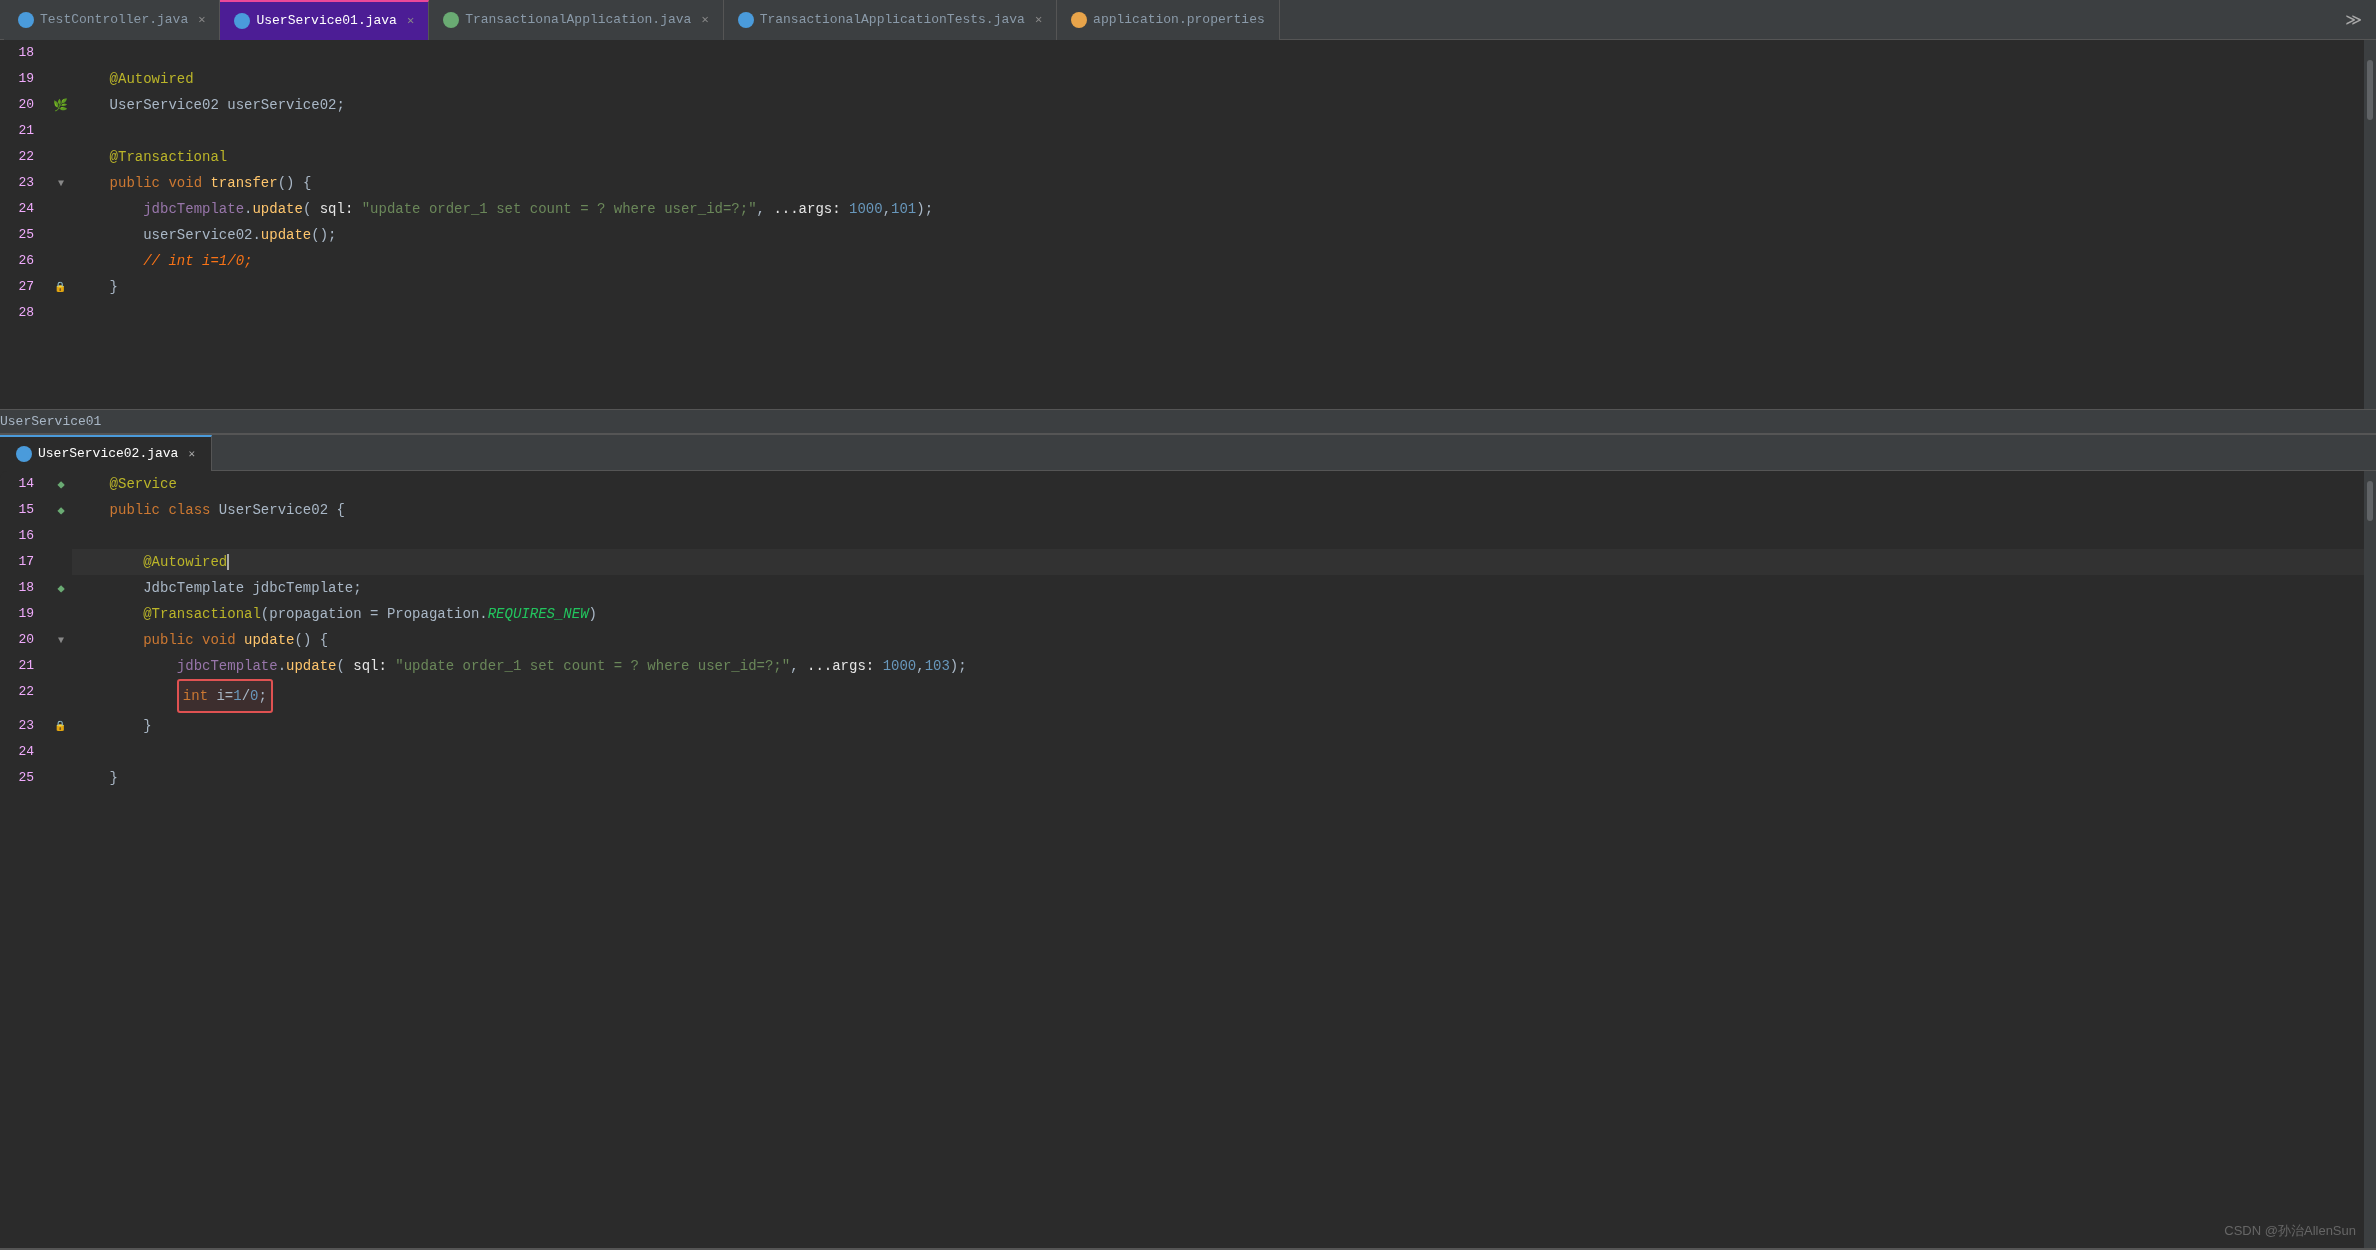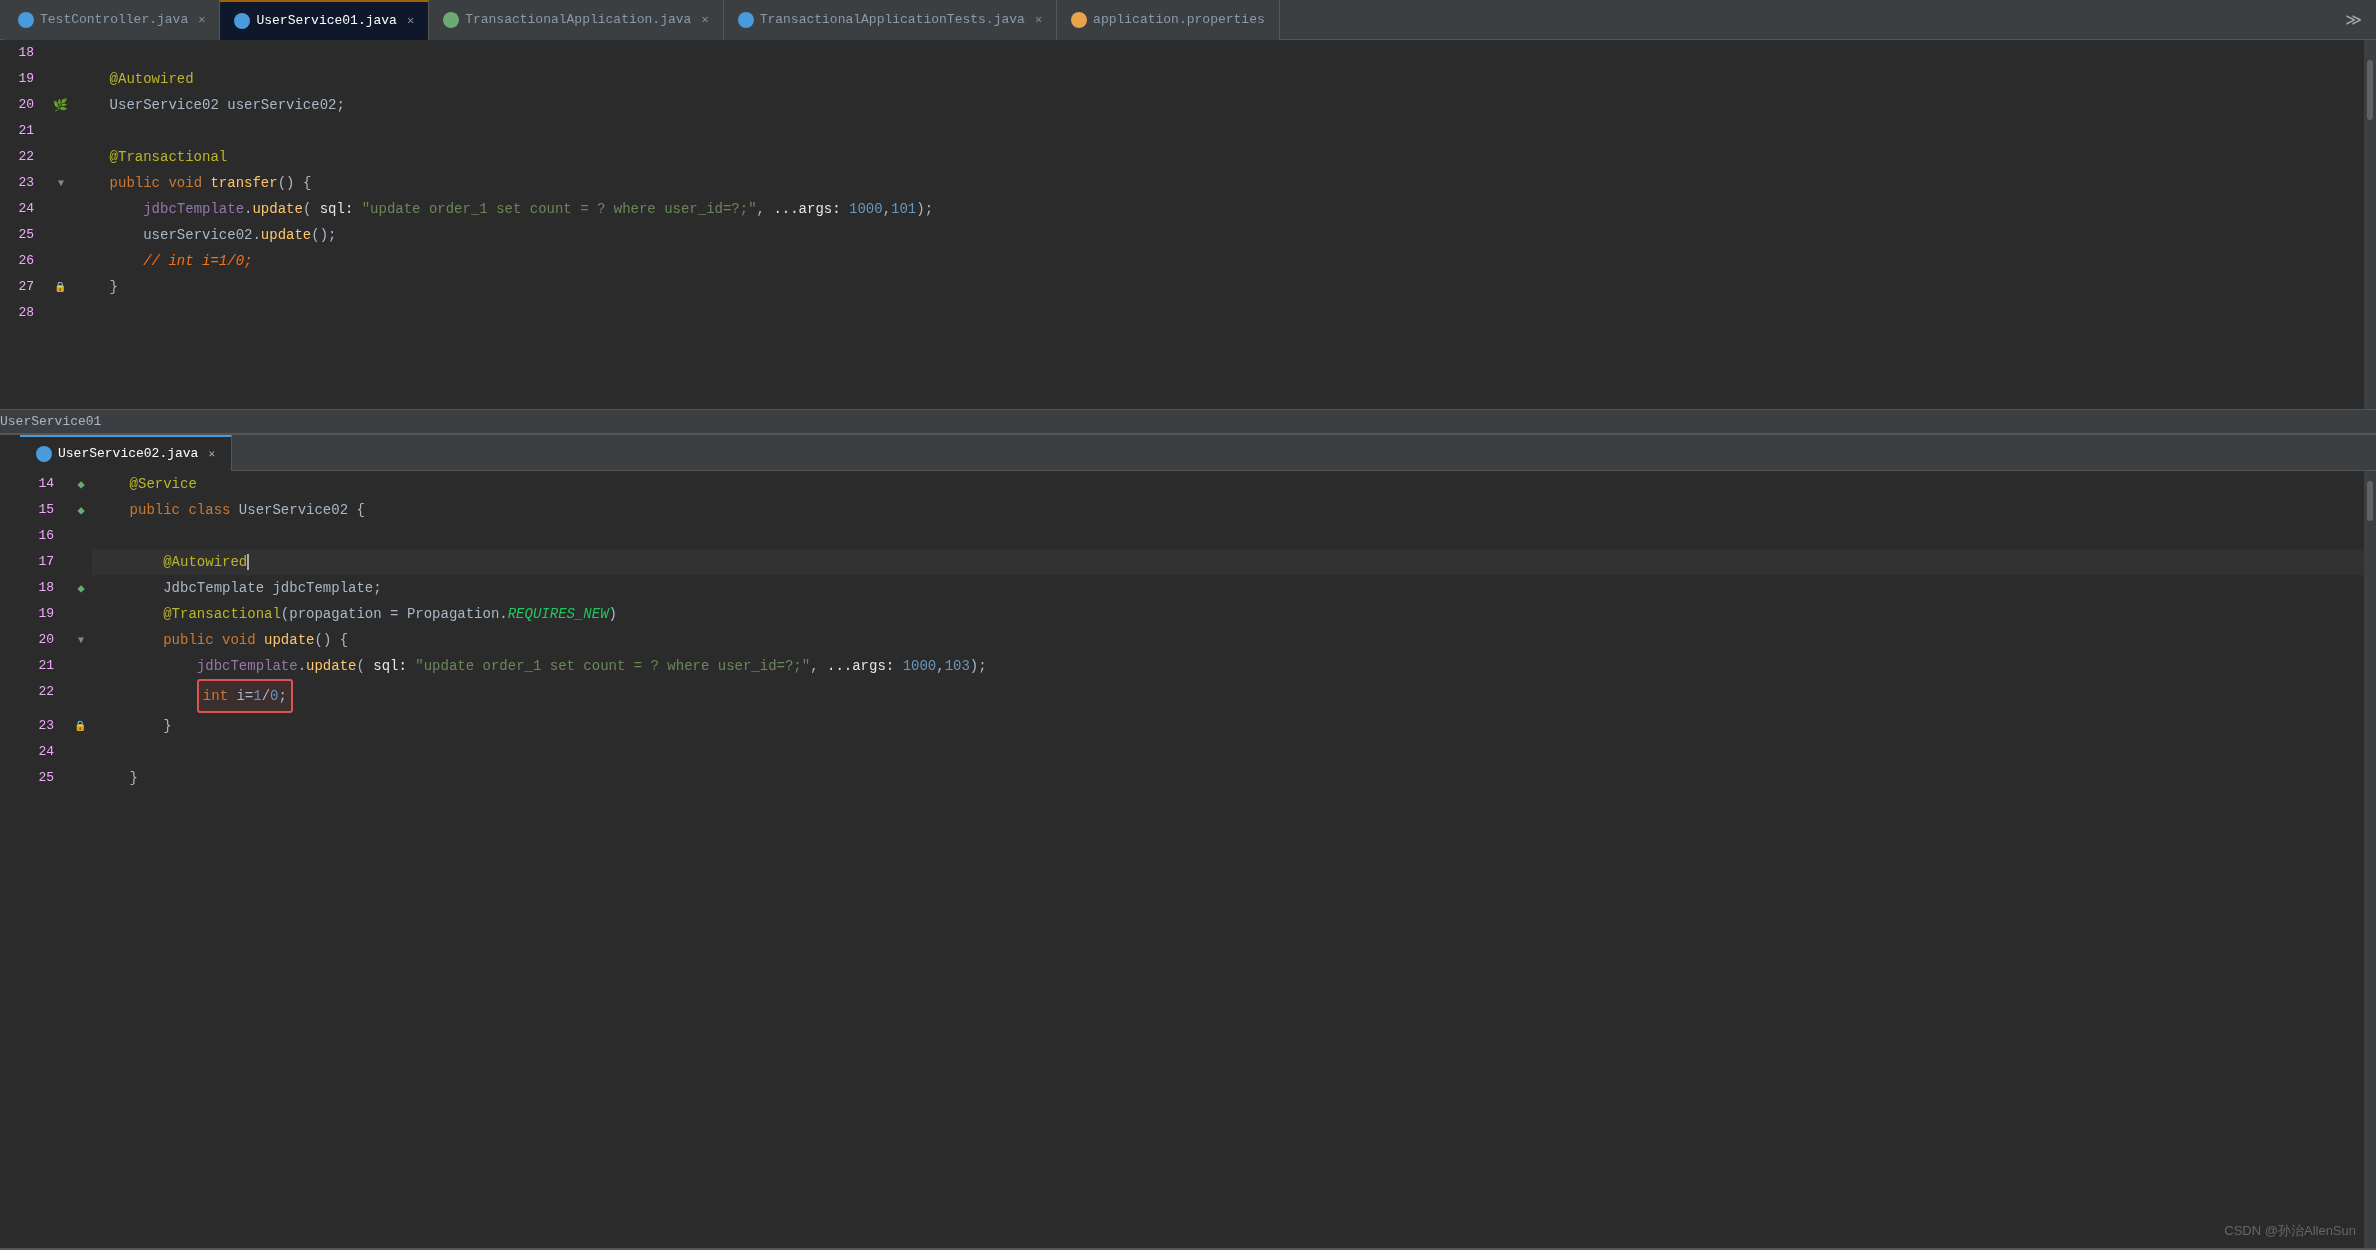--- a/index.html
+++ b/index.html
@@ -40,23 +40,23 @@
       background: #3c3f41;
       color: #8a9aa9;
       font-size: 13px;
       border-right: 1px solid #555;
       white-space: nowrap;
       gap: 6px;
       position: relative;
     }
 
     .tab.active {
-      background: #0f172a;
+      background: #4c1d95;
       color: #ffffff;
-      border-top: 2px solid #a16207;
+      border-top: 2px solid #ec4899;
       font-family: Liberation Mono, monospace;
     }
 
     .tab-icon {
       width: 16px;
       height: 16px;
       border-radius: 50%;
       display: inline-block;
       flex-shrink: 0;
     }
@@ -96,21 +96,20 @@
       border-bottom: 2px solid #555;
     }
 
     .editor-panel.top {
       flex: 0 0 auto;
       height: 395px;
     }
 
     .editor-panel.bottom {
       flex: 1;
-      padding-left: 20px;
     }
 
     
     .file-label {
       position: absolute;
       bottom: 0;
       left: 0;
       background: #3c3f41;
       color: #a9b7c6;
       font-size: 13px;

